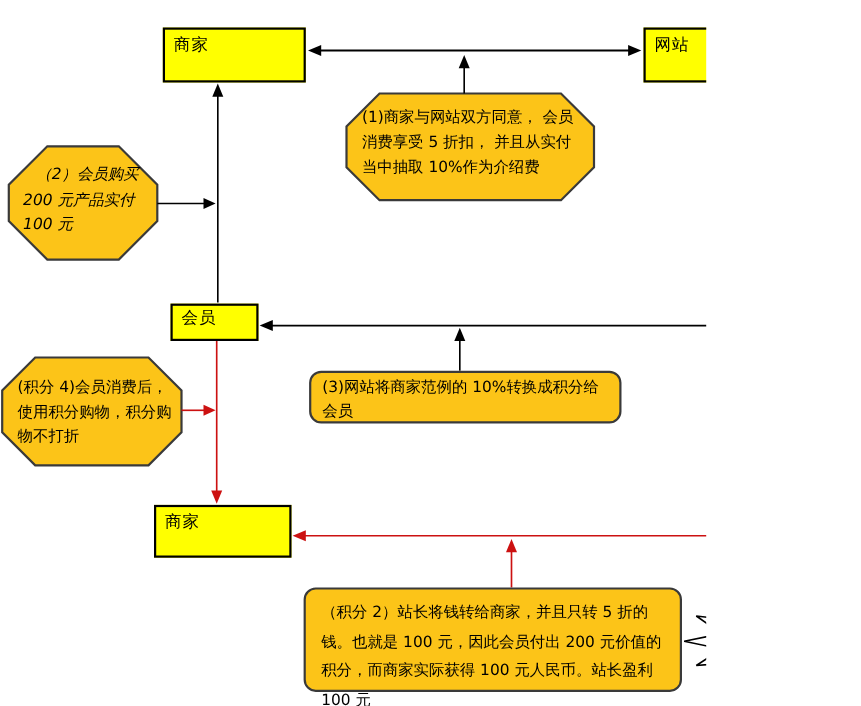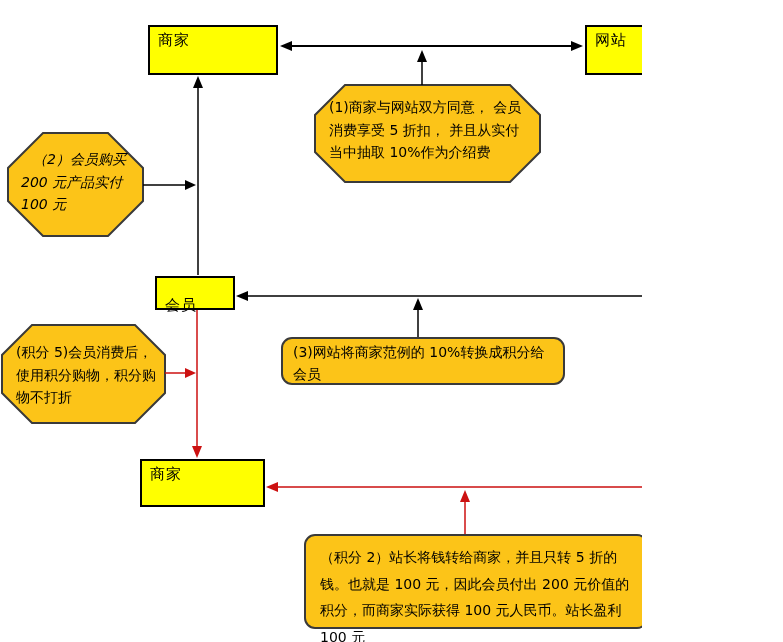--- a/index.html
+++ b/index.html
@@ -61,37 +61,37 @@
   </svg>
 
   <div class="node rect-node" style="left:148px;top:25px;width:130px;height:50px;">
     <span>商家</span>
   </div>
 
   <div class="node rect-node" style="left:585px;top:25px;width:150px;height:50px;">
     <span>网站</span>
   </div>
 
-  <div class="node rect-node" style="left:155px;top:276px;width:80px;height:34px;padding-top:18px;">
+  <div class="node rect-node" style="left:155px;top:276px;width:80px;height:34px;padding-top:2px;">
     <span>会员</span>
   </div>
 
   <div class="node rect-node" style="left:140px;top:459px;width:125px;height:48px;">
     <span>商家</span>
   </div>
 
   <div class="node round-node" style="left:281px;top:337px;width:284px;height:48px;padding:3px 12px 0 10px;">
     <span>(3)网站将商家范例的 10%转换成积分给会员</span>
   </div>
 
-  <div class="node round-node" style="left:276px;top:534px;width:344px;height:95px;padding:8px 14px 0 14px;line-height:1.9;margin-left:28px;">
+  <div class="node round-node" style="left:276px;top:534px;width:344px;height:95px;padding:8px 14px 0 14px;line-height:1.9;">
     <span>（积分 2）站长将钱转给商家，并且只转 5 折的钱。也就是 100 元，因此会员付出 200 元价值的积分，而商家实际获得 100 元人民币。站长盈利 100 元</span>
   </div>
 
   <div class="oct-label" style="left:329px;top:96px;width:202px;">(1)商家与网站双方同意， 会员消费享受 5 折扣， 并且从实付当中抽取 10%作为介绍费</div>
 
   <div class="oct-label" style="left:21px;top:148px;width:114px;text-indent:12px;font-style:italic;">（2）会员购买 200 元产品实付 100 元</div>
 
-  <div class="oct-label" style="left:16px;top:341px;width:140px;">(积分 5)会员消费后，使用积分购物，积分购物不打折</div>
+  <div class="oct-label" style="left:16px;top:341px;width:140px;">(积分 4)会员消费后，使用积分购物，积分购物不打折</div>
 
   <div class="star-label" style="left:647px;top:567px;width:110px;">站长盈利点</div>
 
 </div>
 
 </body></html>

